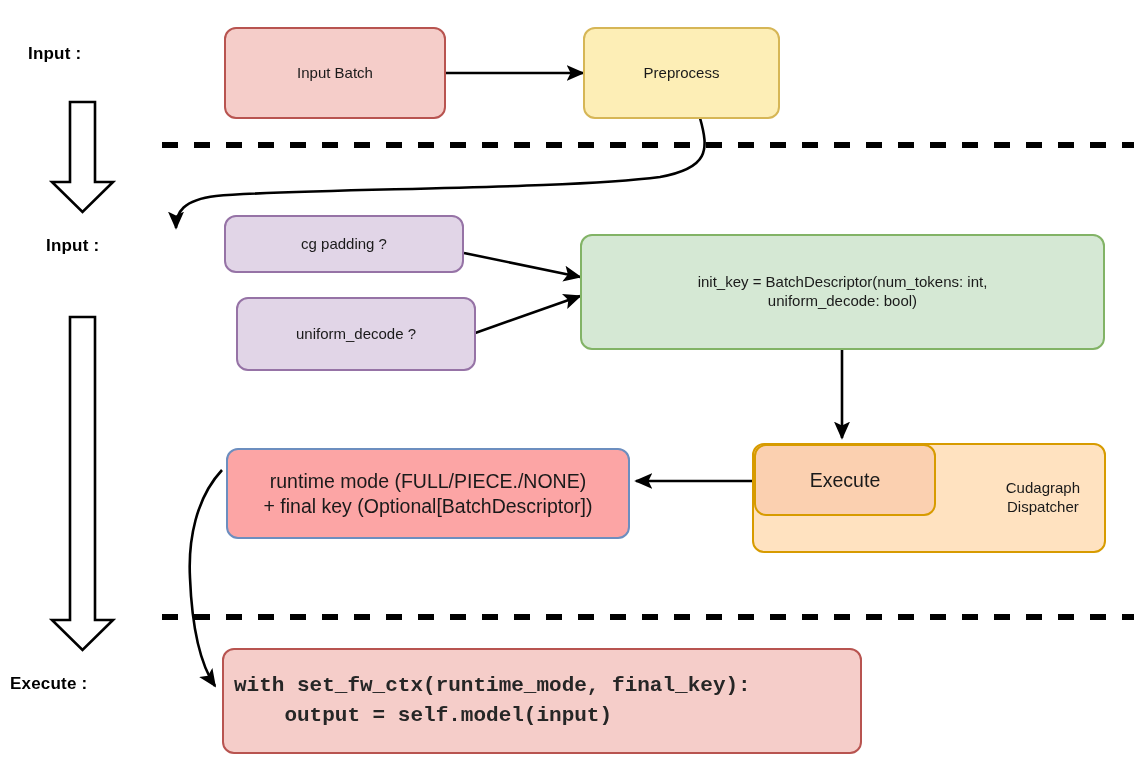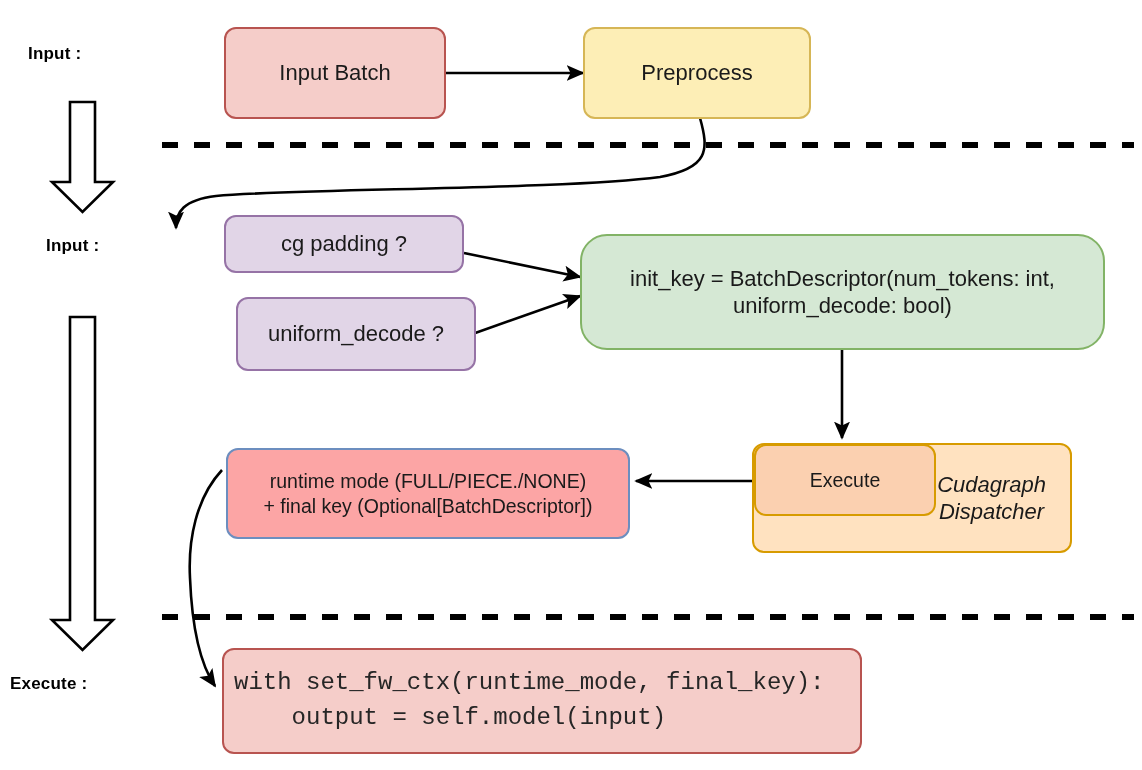--- a/index.html
+++ b/index.html
@@ -36,34 +36,35 @@
     position: absolute;
     box-sizing: border-box;
     border-radius: 12px;
     border-width: 2px;
     border-style: solid;
     display: flex;
     align-items: center;
     justify-content: center;
     text-align: center;
     font-family: "Liberation Sans", sans-serif;
-    font-size: 22px;
+    font-size: 15px;
     color: #1a1a1a;
     line-height: 1.25;
     padding: 4px 8px;
   }
   .node.code {
     font-family: "Liberation Mono", monospace;
-    font-size: 24px;
+    font-size: 21px;
     white-space: pre;
     justify-content: flex-start;
     text-align: left;
     line-height: 1.45;
     padding-left: 10px;
     color: #262626;
+    font-weight: bold;
   }
   .node.small {
     font-size: 19.5px;
   }
 </style>
 </head>
 <body>
 
 <div id="canvas">
 
@@ -96,30 +97,30 @@
   </svg>
 
   <div class="stage-label" style="left:28px; top:44px;">Input :</div>
 
   <div class="stage-label" style="left:46px; top:236px;">Input :</div>
 
   <div class="stage-label" style="left:10px; top:674px;text-align:center;">Execute :</div>
 
   <div class="node" style="left:224px; top:27px; width:222px; height:92px; background:#f5cdc9; border-color:#b85450;">Input Batch</div>
 
-  <div class="node" style="left:583px; top:27px; width:228px; height:92px; background:#fdeeb6; border-color:#d6b656;">Preprocess</div>
+  <div class="node" style="left:583px; top:27px; width:197px; height:92px; background:#fdeeb6; border-color:#d6b656;">Preprocess</div>
 
   <div class="node" style="left:224px; top:215px; width:240px; height:58px; background:#e1d5e7; border-color:#9673a6;">cg padding ?</div>
 
   <div class="node" style="left:236px; top:297px; width:240px; height:74px; background:#e1d5e7; border-color:#9673a6;">uniform_decode ?</div>
 
-  <div class="node" style="left:580px; top:234px; width:525px; height:116px; background:#d5e8d4; border-color:#82b366; white-space:pre-line;border-radius:27px;">init_key = BatchDescriptor(num_tokens: int,
+  <div class="node" style="left:580px; top:234px; width:525px; height:116px; background:#d5e8d4; border-color:#82b366; white-space:pre-line;">init_key = BatchDescriptor(num_tokens: int,
 uniform_decode: bool)</div>
 
-  <div class="node" style="left:752px; top:443px; width:320px; height:110px; background:#ffe2c0; border-color:#d79b00; white-space:pre-line; justify-content:flex-end; padding-right:24px;font-style:italic;">Cudagraph
+  <div class="node" style="left:752px; top:443px; width:354px; height:110px; background:#ffe2c0; border-color:#d79b00; white-space:pre-line; justify-content:flex-end; padding-right:24px;">Cudagraph
 Dispatcher</div>
 
   <div class="node small" style="left:754px; top:444px; width:182px; height:72px; background:#fbd0b0; border-color:#d79b00;">Execute</div>
 
   <div class="node small" style="left:226px; top:448px; width:404px; height:91px; background:#fca5a5; border-color:#6c8ebf; white-space:pre-line;">runtime mode (FULL/PIECE./NONE)
 + final key (Optional[BatchDescriptor])</div>
 
   <div class="node code" style="left:222px; top:648px; width:640px; height:106px; background:#f5cdc9; border-color:#b85450;">with set_fw_ctx(runtime_mode, final_key):
     output = self.model(input)</div>
 

